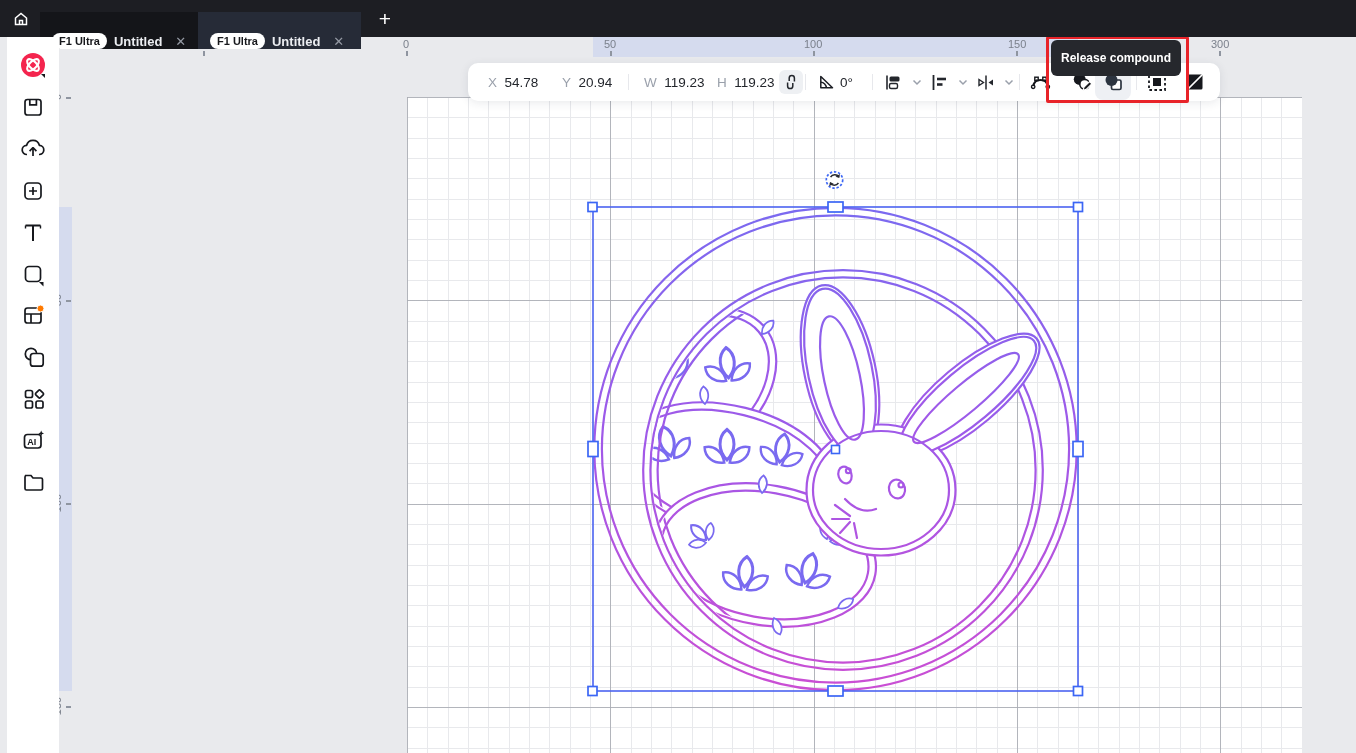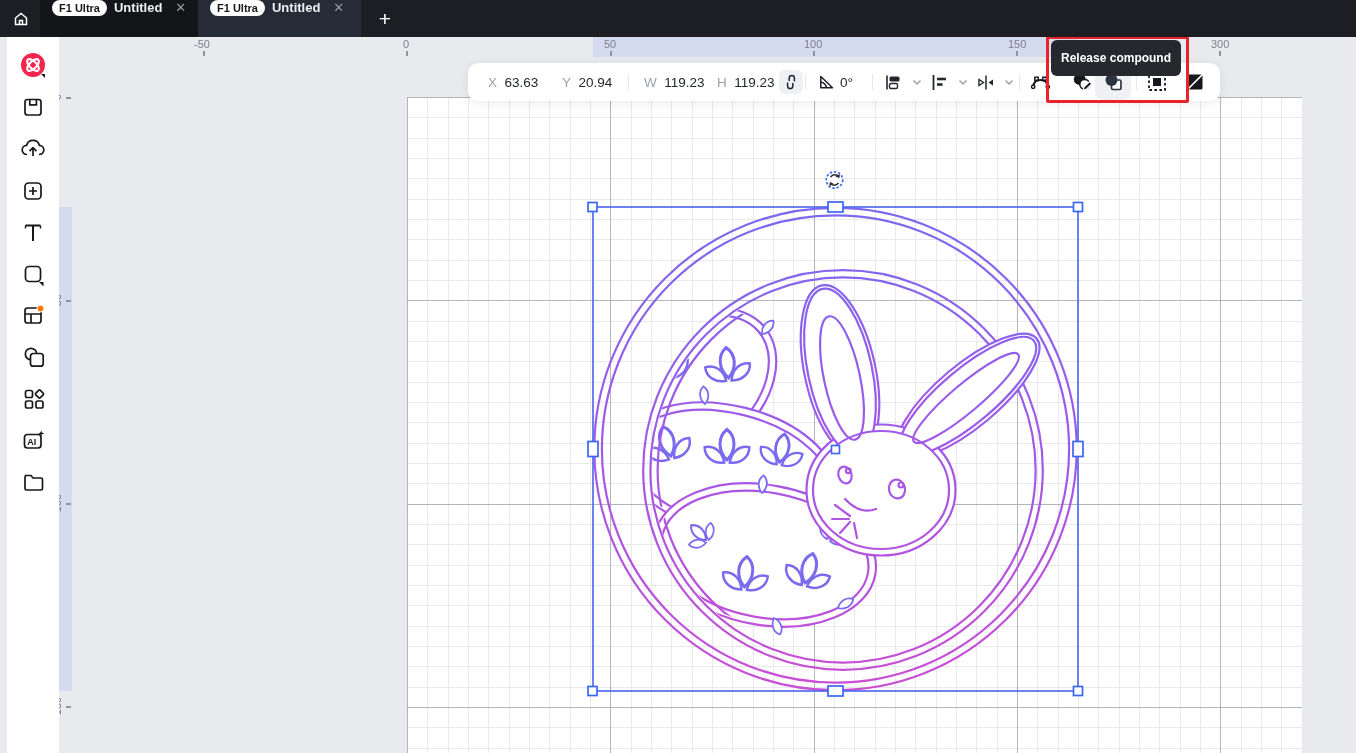--- a/index.html
+++ b/index.html
@@ -1,20 +1,20 @@
 <!DOCTYPE html>
 <html><head>
 <meta charset="utf-8">
 <style>
   html,body{margin:0;padding:0;}
   body{width:1356px;height:753px;overflow:hidden;font-family:"Liberation Sans",sans-serif;}
   #app{position:relative;width:1356px;height:753px;background:#e9eaed;overflow:hidden;}
   
   #topbar{position:absolute;left:0;top:0;width:1356px;height:37px;background:#1d1e23;}
-  .tab{position:absolute;top:0;height:37px;display:flex;align-items:flex-start;}
+  .tab{position:absolute;top:12px;height:37px;display:flex;align-items:flex-end;}
   #tab1{left:40px;width:158px;background:#141519;}
   #tab2{left:198px;width:163px;background:#262b37;}
   .pill{background:#fff;color:#17181c;font-size:11px;font-weight:bold;border-radius:8px;height:16px;line-height:16px;padding:0 7px;margin-left:12px;}
   .tabname{color:#eceef2;font-size:13px;font-weight:bold;margin-left:7px;}
   .tclose{color:#959aa4;font-size:13px;margin-left:13px;font-weight:400;}
   #plusbtn{position:absolute;left:370px;top:0;width:30px;height:37px;color:#fff;font-size:21px;font-weight:300;display:flex;align-items:center;justify-content:center;}
   
   #side{position:absolute;left:7px;top:37px;width:52px;height:716px;background:#ffffff;}
   
   #canvas{position:absolute;left:407px;top:97px;width:894.5px;height:656px;background:#ffffff;
@@ -175,21 +175,21 @@
       </g>
       <circle cx="834.5" cy="180" r="8.2" fill="#fff" stroke="#3b66f5" stroke-width="1.7" stroke-dasharray="2.4 1.8"></circle>
       <path d="M830.6,177.2 A4.9,4.9 0 0 1 838.9,176.7" fill="none" stroke="#26282e" stroke-width="1.5"></path>
       <path d="M838.4,183 A4.9,4.9 0 0 1 830.2,182.9" fill="none" stroke="#26282e" stroke-width="1.5"></path>
       <path d="M839.9,173.9 l-0.6,4.2 l-3.8,-1.4 Z" fill="#26282e"></path>
       <path d="M829.2,186.3 l0.8,-4.2 l3.7,1.6 Z" fill="#26282e"></path>
     </g>
   </svg>
 
   <div id="toolbar">
-    <div class="tb" style="left:20px;"><span class="lbl">X</span>&nbsp;&nbsp;<span>63.63</span></div>
+    <div class="tb" style="left:20px;"><span class="lbl">X</span>&nbsp;&nbsp;<span>54.78</span></div>
     <div class="tb" style="left:94px;"><span class="lbl">Y</span>&nbsp;&nbsp;<span>20.94</span></div>
     <div class="tdiv" style="left:160px;"></div>
     <div class="tb" style="left:176px;"><span class="lbl">W</span>&nbsp;&nbsp;<span>119.23</span></div>
     <div class="tb" style="left:249px;"><span class="lbl">H</span>&nbsp;&nbsp;<span>119.23</span></div>
     <div style="position:absolute;left:311px;top:7px;width:24px;height:24px;background:#eef0f3;border-radius:6px;">
       <svg width="24" height="24" viewBox="0 0 24 24" fill="none" stroke="#23262c" stroke-width="1.5">
         <path d="M10.2,11 v-3 a2.6,2.6 0 0 1 5.2,0 v3.4"></path>
         <path d="M13.8,13 v3 a2.6,2.6 0 0 1 -5.2,0 v-3.4"></path>
       </svg>
     </div>

